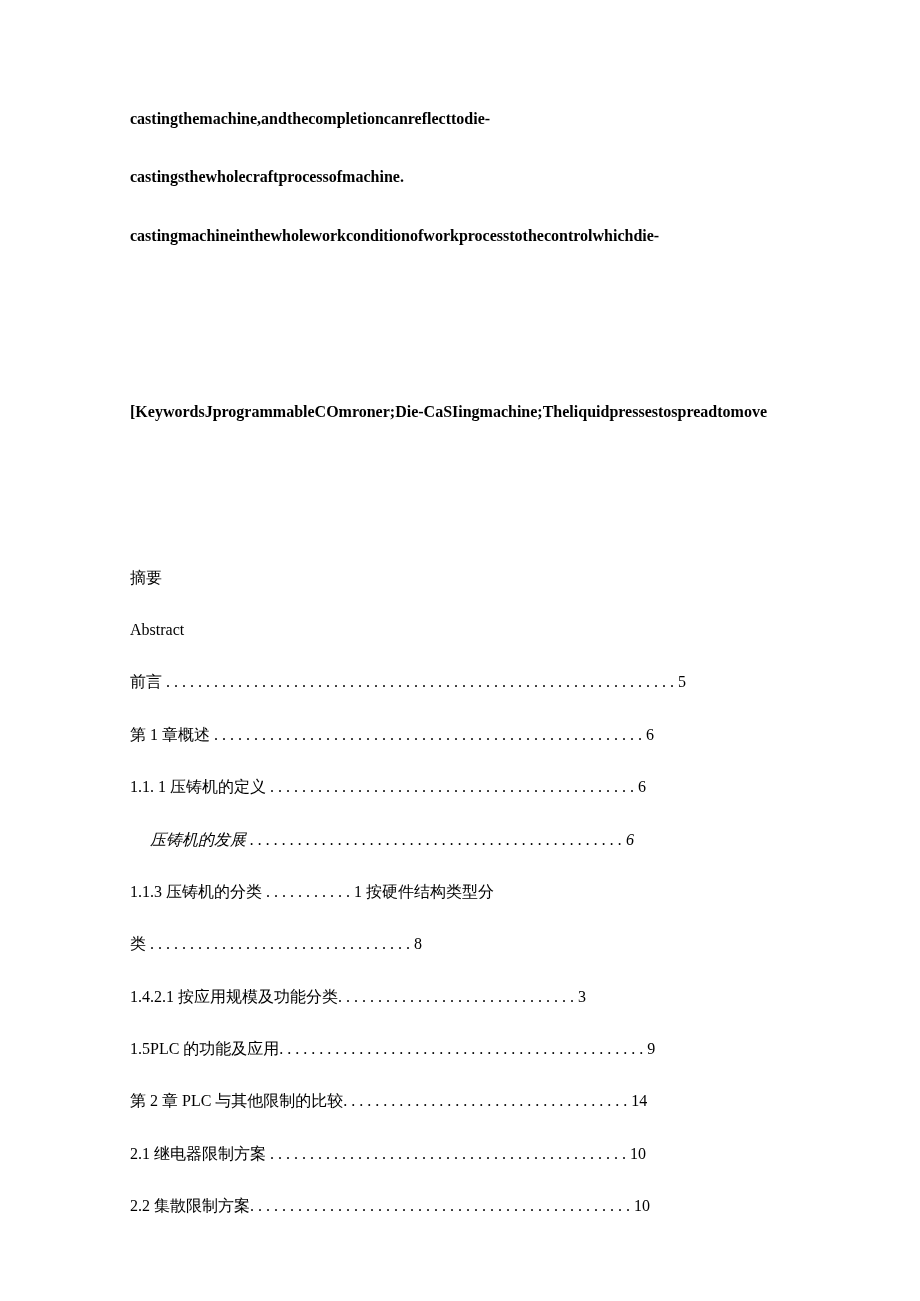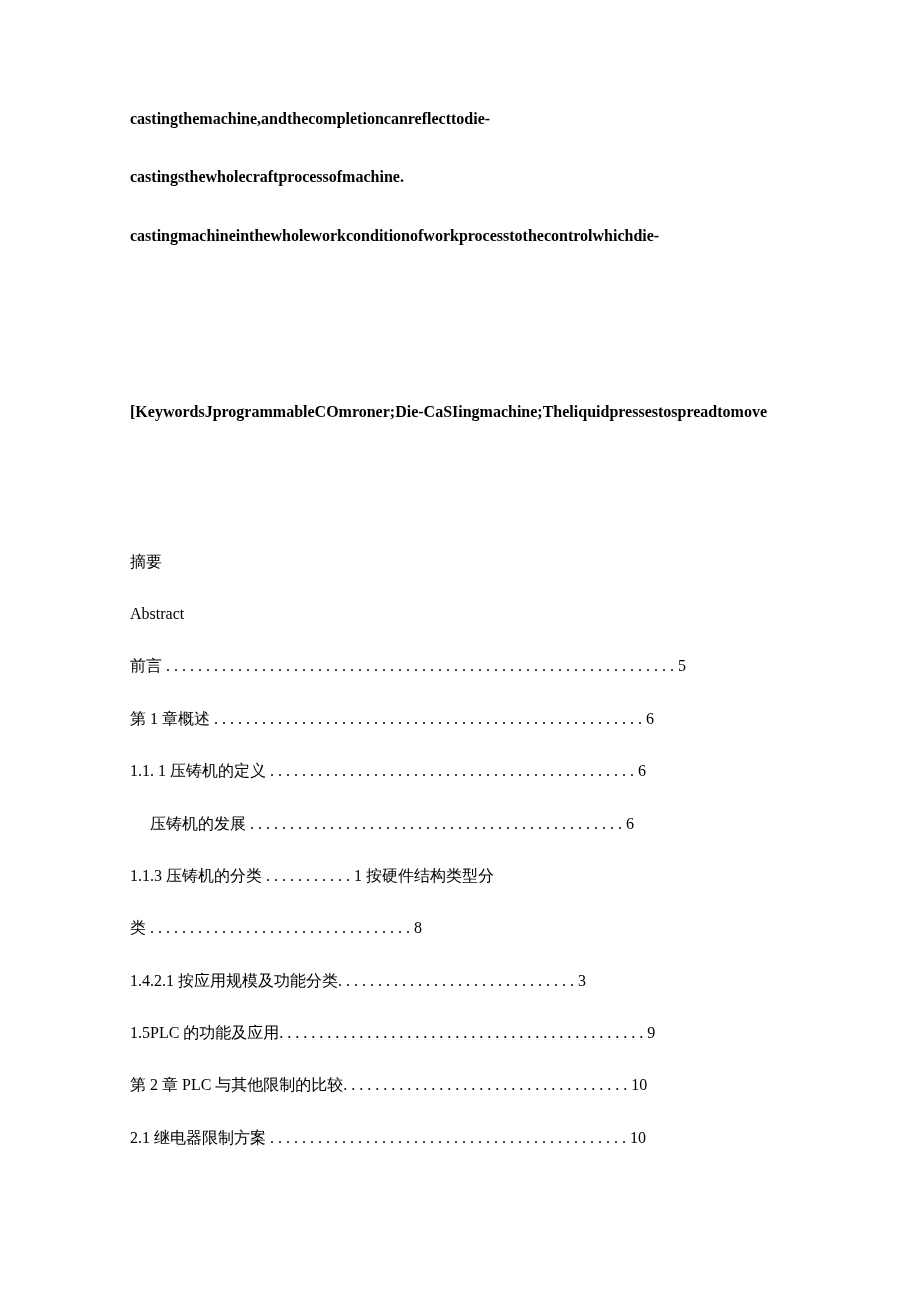--- a/index.html
+++ b/index.html
@@ -24,26 +24,27 @@
     overflow-wrap: break-word;
     font-weight: bold;
   }
   .big-gap {
     height: 110px;
   }
   .mid-gap {
     height: 90px;
   }
   .toc-line {
-    margin: 1px 0 30px 0;
+    margin: 17px 0 30px 0;
     white-space: nowrap;
     overflow: hidden;
   }
   .indent {
     padding-left: 20px;
+    font-style: italic;
   }
 </style>
 </head>
 <body>
 
 <div class="page">
 
   <p class="para">castingthemachine,andthecompletioncanreflecttodie-</p>
   <p class="para">castingsthewholecraftprocessofmachine.</p>
   <p class="para">castingmachineinthewholeworkconditionofworkprocesstothecontrolwhichdie-</p>
@@ -57,16 +58,17 @@
   <p class="toc-line">摘要</p>
   <p class="toc-line">Abstract</p>
   <p class="toc-line">前言 . . . . . . . . . . . . . . . . . . . . . . . . . . . . . . . . . . . . . . . . . . . . . . . . . . . . . . . . . . . . . . . . 5</p>
   <p class="toc-line">第 1 章概述 . . . . . . . . . . . . . . . . . . . . . . . . . . . . . . . . . . . . . . . . . . . . . . . . . . . . . . 6</p>
   <p class="toc-line">1.1.   1 压铸机的定义 . . . . . . . . . . . . . . . . . . . . . . . . . . . . . . . . . . . . . . . . . . . . . . 6</p>
   <p class="toc-line indent">压铸机的发展 . . . . . . . . . . . . . . . . . . . . . . . . . . . . . . . . . . . . . . . . . . . . . . . 6</p>
   <p class="toc-line">1.1.3 压铸机的分类 . . . . . . . . . . . 1 按硬件结构类型分</p>
   <p class="toc-line">类 . . . . . . . . . . . . . . . . . . . . . . . . . . . . . . . . . 8</p>
   <p class="toc-line">1.4.2.1 按应用规模及功能分类. . . . . . . . . . . . . . . . . . . . . . . . . . . . . . 3</p>
   <p class="toc-line">1.5PLC 的功能及应用. . . . . . . . . . . . . . . . . . . . . . . . . . . . . . . . . . . . . . . . . . . . . . 9</p>
-  <p class="toc-line">第 2 章 PLC 与其他限制的比较. . . . . . . . . . . . . . . . . . . . . . . . . . . . . . . . . . . . 10</p>
+  <p class="toc-line">第 2 章 PLC 与其他限制的比较. . . . . . . . . . . . . . . . . . . . . . . . . . . . . . . . . . . . 14</p>
   <p class="toc-line">2.1    继电器限制方案 . . . . . . . . . . . . . . . . . . . . . . . . . . . . . . . . . . . . . . . . . . . . . 10</p>
+  <p class="toc-line">2.2    集散限制方案. . . . . . . . . . . . . . . . . . . . . . . . . . . . . . . . . . . . . . . . . . . . . . . . 10</p>
 
 </div>
 
 </body></html>

